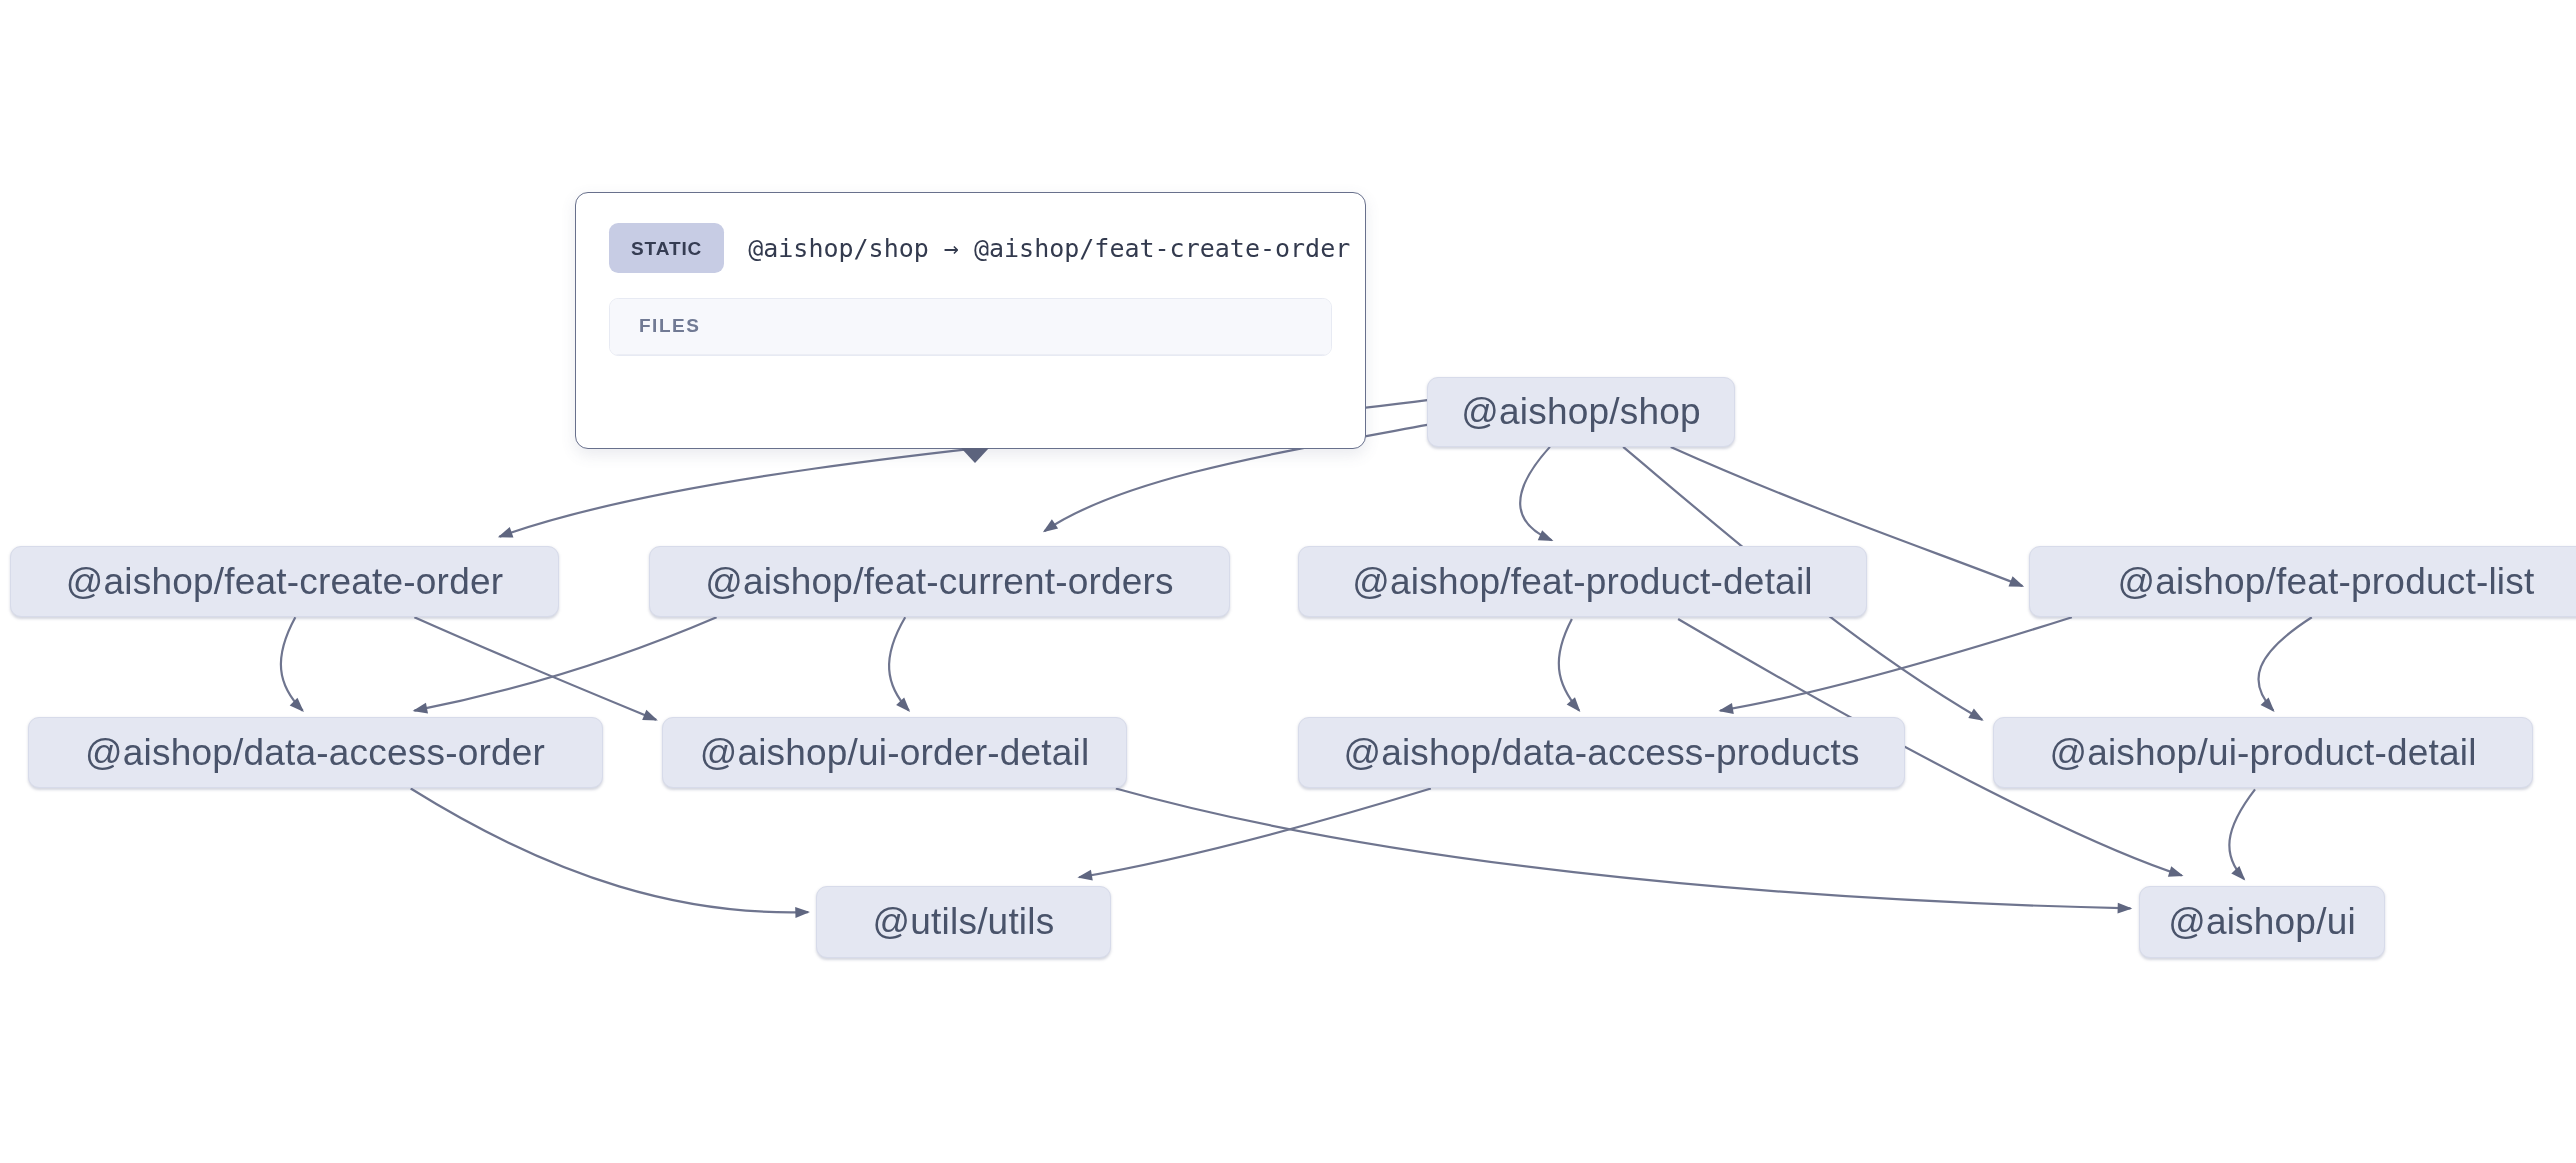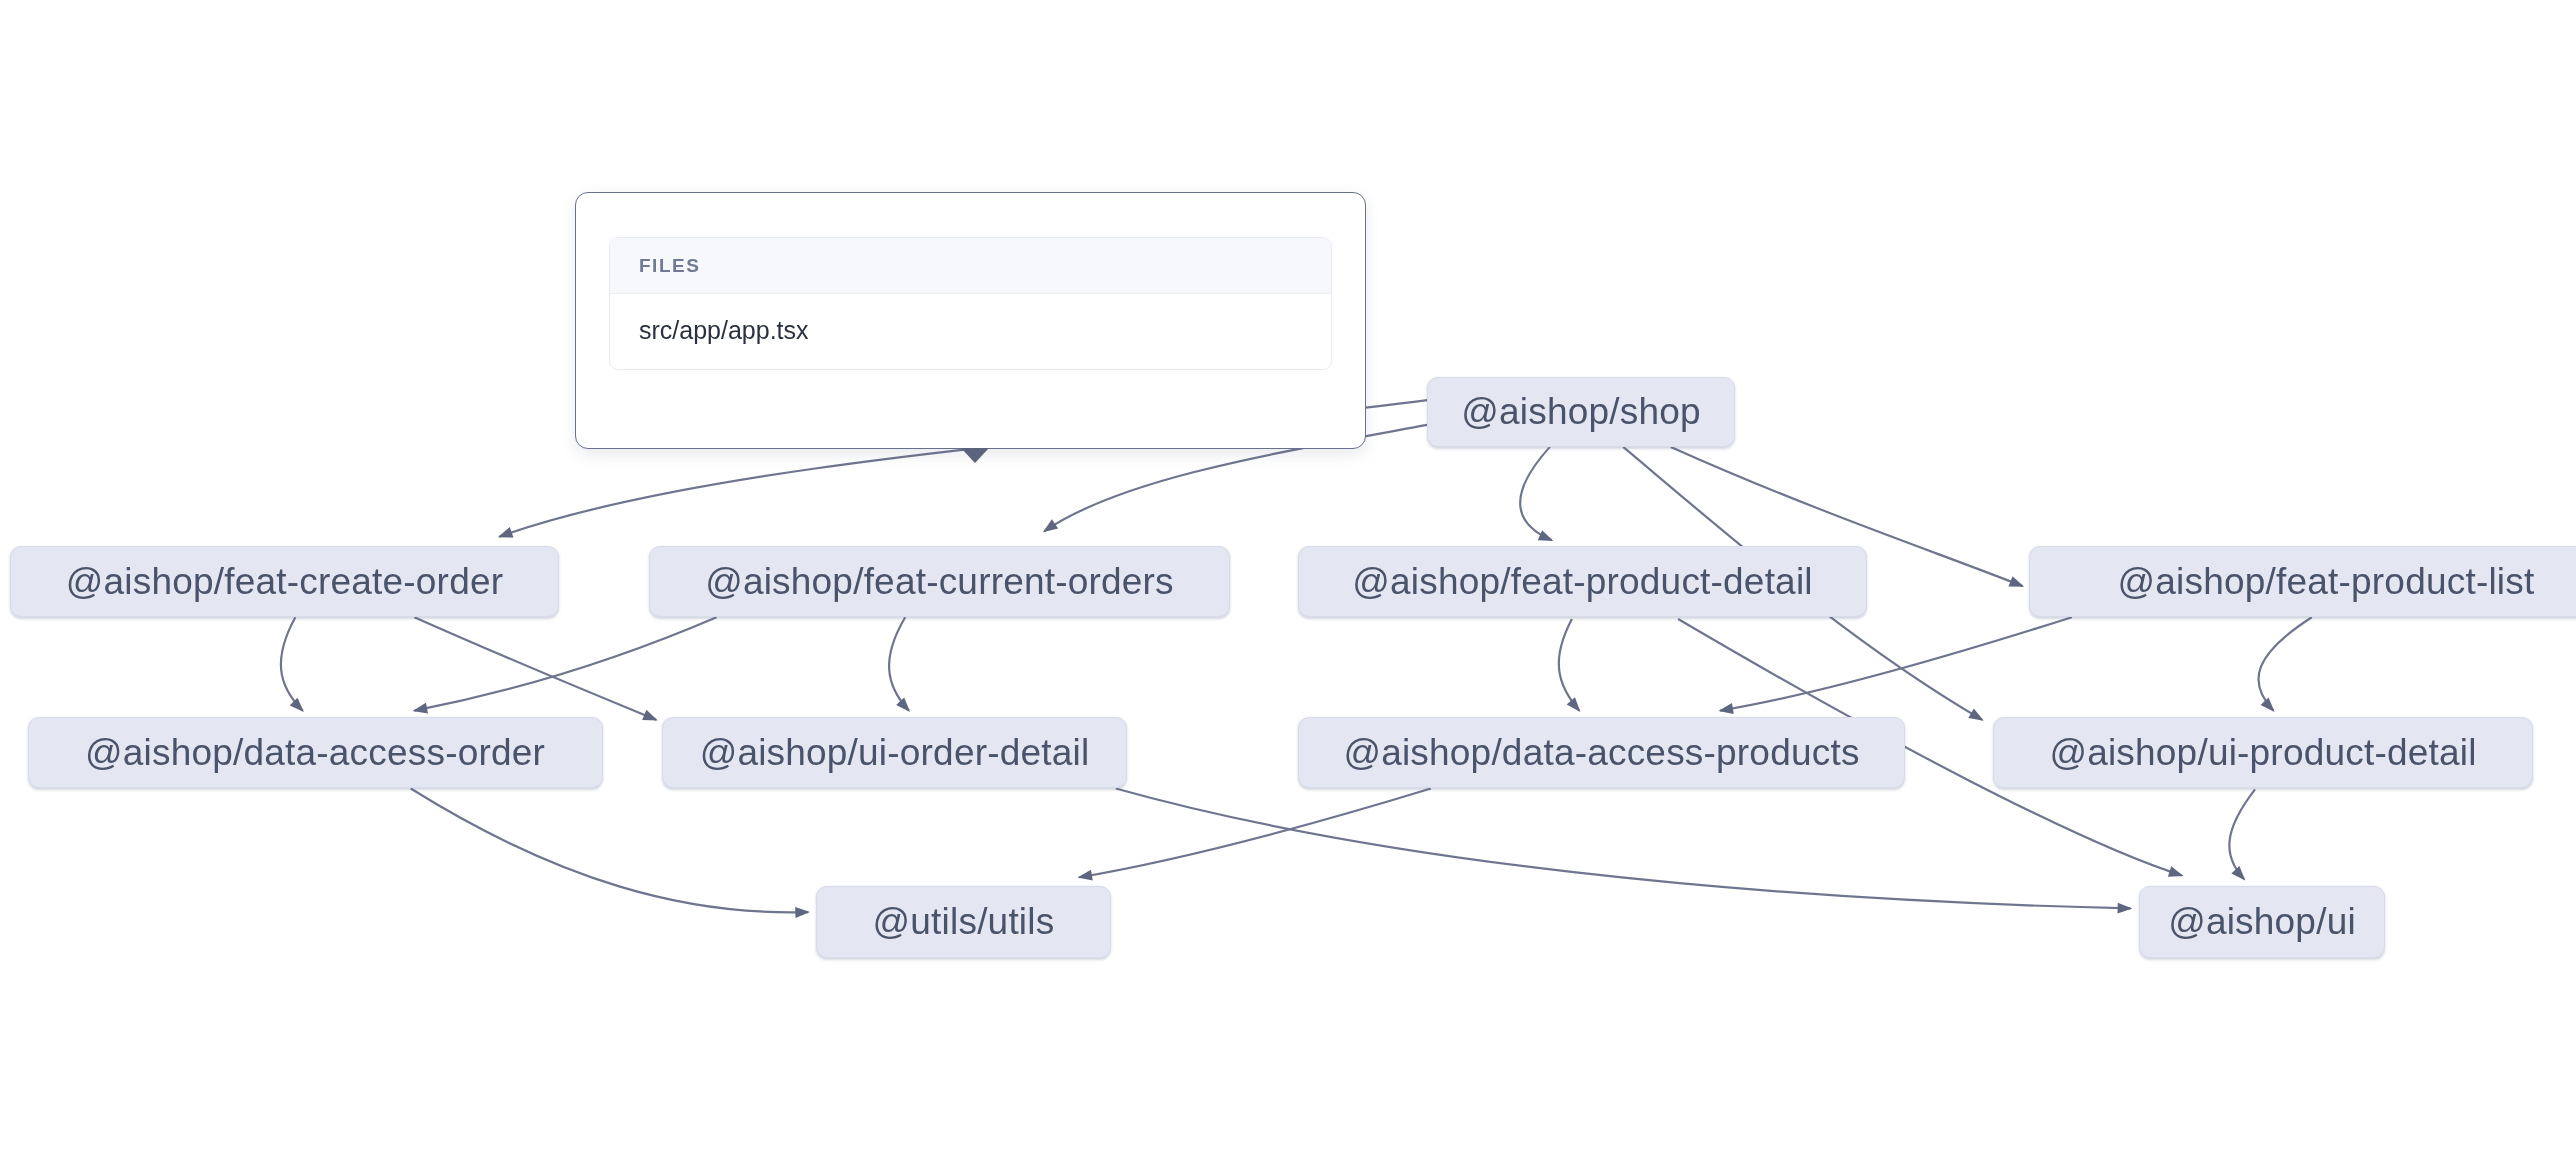--- a/index.html
+++ b/index.html
@@ -69,21 +69,24 @@
       <div class="graph-node" style="left: 2029px; top: 546px; width: 594px; height: 71px;">@aishop/feat-product-list</div>
       <div class="graph-node" style="left: 27.5px; top: 717px; width: 575px; height: 71px;">@aishop/data-access-order</div>
       <div class="graph-node" style="left: 662px; top: 717px; width: 465px; height: 71px;">@aishop/ui-order-detail</div>
       <div class="graph-node" style="left: 1298px; top: 717px; width: 607px; height: 71px;">@aishop/data-access-products</div>
       <div class="graph-node" style="left: 1993px; top: 717px; width: 540px; height: 71px;">@aishop/ui-product-detail</div>
       <div class="graph-node" style="left: 816px; top: 886px; width: 295px; height: 72px;">@utils/utils</div>
       <div class="graph-node" style="left: 2139px; top: 886px; width: 246px; height: 72px;">@aishop/ui</div>
     </div>
 
   <div id="tooltip">
+    <div class="tip-row1">
+      <span class="tip-badge">STATIC</span>
+      <span class="tip-edge-label">@aishop/shop → @aishop/feat-create-order</span>
+    </div>
     <div class="tip-files">
       <div class="tip-files-header">FILES</div>
-      <div class="tip-file-item">src/app/app.tsx</div>
     </div>
     <div id="tooltip-caret"></div>
   </div>
 
 </div>
 
 
 </body></html>

